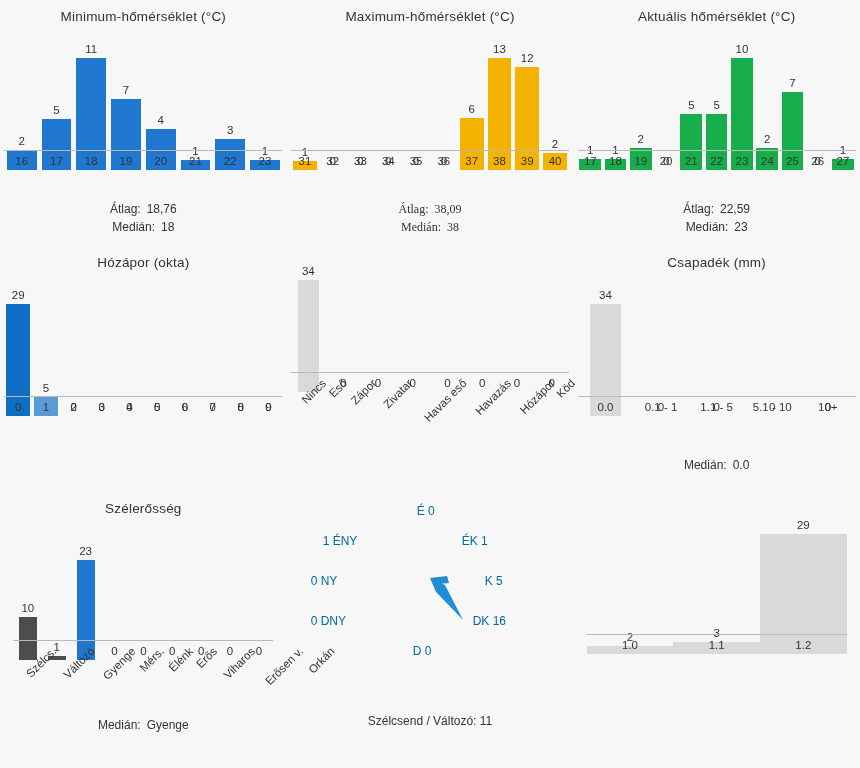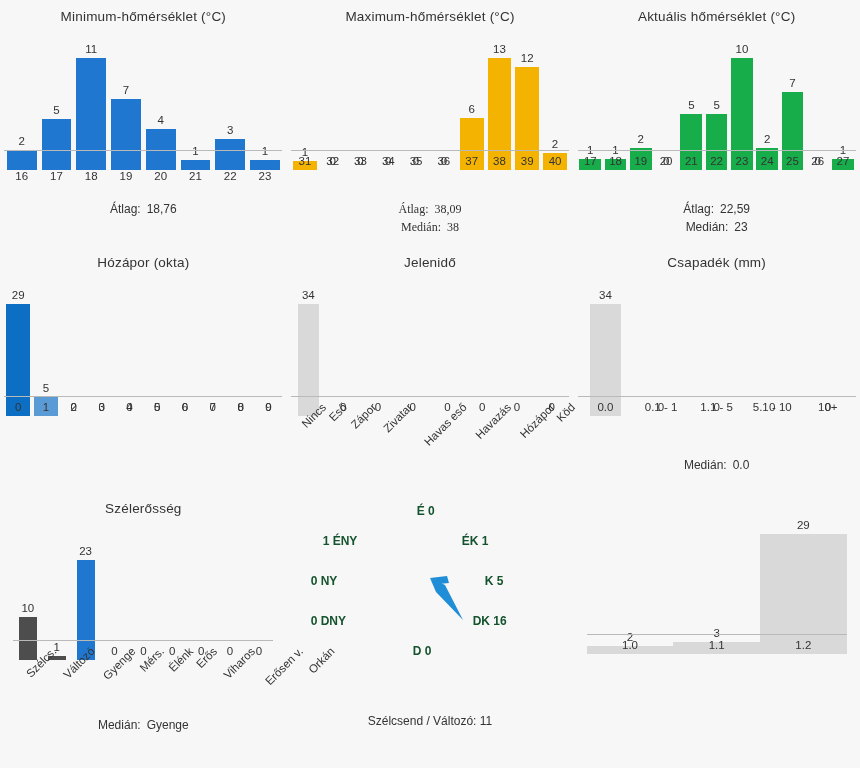--- a/index.html
+++ b/index.html
@@ -59,21 +59,21 @@
   }
   .stats{
     position:absolute;left:0;right:0;
     text-align:center;font-size:12px;color:#333;line-height:18px;
   }
   .stats .row span.k{display:inline-block;}
   .stats .row span.v{display:inline-block;margin-left:6px;}
   
   .rose{position:relative;width:100%;height:170px;}
   .rose .lab{
-    position:absolute;font-size:12px;color:#14532d;white-space:nowrap;font-weight:bold;
+    position:absolute;font-size:12px;color:#0369a1;white-space:nowrap;
   }
   .footnote{
     position:absolute;left:0;right:0;text-align:center;font-size:12px;color:#333;
   }
 </style>
 </head>
 <body>
 
 <div class="grid">
 
@@ -108,33 +108,34 @@
           <div class="barwrap">
             <div class="vlabel" style="bottom: 34px;">3</div>
             <div class="bar" style="height: 31px; background: rgb(31, 119, 208);"></div>
           </div>
           <div class="barwrap">
             <div class="vlabel" style="bottom: 13px;">1</div>
             <div class="bar" style="height: 10px; background: rgb(31, 119, 208);"></div>
           </div>
         </div>
         <div class="axis" style="top: 112px;"></div>
-        <div class="ticks" style="top: 117px; margin-top: 15px;">
+        <div class="ticks" style="top: 117px;">
           <div class="tick">16</div>
           <div class="tick">17</div>
           <div class="tick">18</div>
           <div class="tick">19</div>
           <div class="tick">20</div>
           <div class="tick">21</div>
           <div class="tick">22</div>
           <div class="tick">23</div>
         </div>
       </div>
     <div class="stats" style="top:200px;">
       <div class="row"><span class="k">Átlag:</span><span class="v">18,76</span></div>
+      <div class="row"><span class="k">Medián:</span><span class="v">18</span></div>
     </div>
   </div>
 
   <div class="cell">
     <div class="title">Maximum-hőmérséklet (°C)</div>
     <div class="plot" id="plot-tmax" style="width:278px;height:132px;margin-top:14px;">
         <div class="bars" style="height: 132px;">
           <div class="barwrap">
             <div class="vlabel" style="bottom: 12px;">1</div>
             <div class="bar" style="height: 9px; background: rgb(245, 179, 1);"></div>
@@ -321,21 +322,20 @@
           <div class="tick">5</div>
           <div class="tick">6</div>
           <div class="tick">7</div>
           <div class="tick">8</div>
           <div class="tick">9</div>
         </div>
       </div>
   </div>
 
   <div class="cell">
-    <div class="title">Jelenidő</div>
     <div class="plot" id="plot-weather" style="width:278px;height:132px;margin-top:14px;">
         <div class="bars" style="height: 132px;">
           <div class="barwrap">
             <div class="vlabel" style="bottom: 115px;">34</div>
             <div class="bar" style="height: 112px; background: rgb(217, 217, 217); width: 60%;"></div>
           </div>
           <div class="barwrap">
             <div class="vlabel" style="bottom: 3px;">0</div>
             <div class="bar" style="height: 0px; background: rgb(217, 217, 217); width: 60%;"></div>
           </div>

